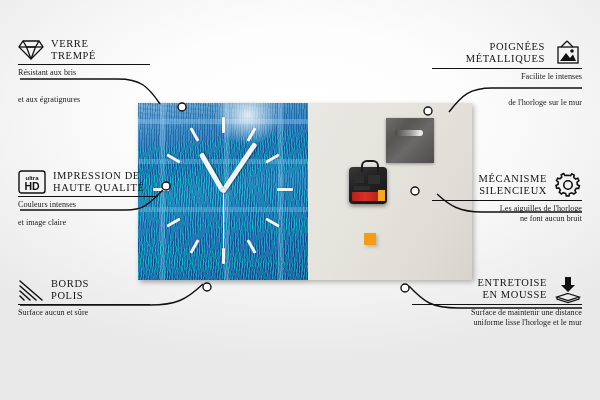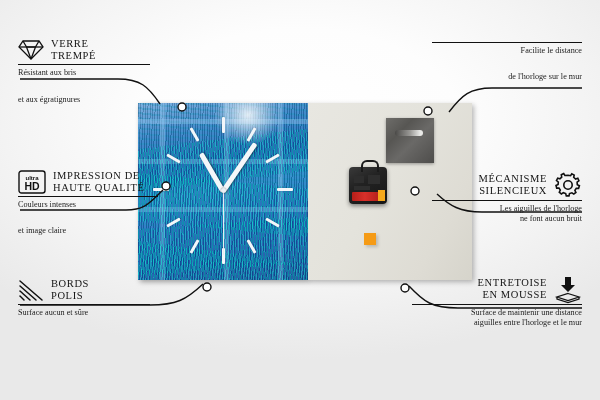--- a/index.html
+++ b/index.html
@@ -204,21 +204,21 @@
           <text x="14" y="20" font-family="Liberation Sans, sans-serif" font-size="10.5" font-weight="bold" text-anchor="middle" fill="#111">HD</text>
         </svg>
       </span>
       <div>
         <div class="co-title">IMPRESSION DE</div>
         <div class="co-title">HAUTE QUALITÉ</div>
       </div>
     </div>
     <div class="co-rule" style="width:140px"></div>
     <div class="co-sub">Couleurs intenses</div>
-    <div class="co-sub" style="margin-top:16px">et image claire</div>
+    <div class="co-sub" style="margin-top:8px">et image claire</div>
   </div>
 
   <div class="callout left" style="left:18px;top:278px;width:150px;">
     <div class="co-head">
       <span class="icon">
         <svg width="26" height="22" viewBox="0 0 26 22" stroke="#111" stroke-width="1.5" fill="none" stroke-linecap="round">
           <path d="M2,2 L24,21"></path>
             <path d="M2,7 L18,21"></path>
             <path d="M2,12 L12,21"></path>
             <path d="M2,17 L6,21"></path>
@@ -227,22 +227,36 @@
       <div>
         <div class="co-title">BORDS</div>
         <div class="co-title">POLIS</div>
       </div>
     </div>
     <div class="co-rule" style="width:132px"></div>
     <div class="co-sub">Surface aucun et sûre</div>
   </div>
 
   <div class="callout right" style="left:432px;top:40px;width:150px;">
+    <div class="co-head">
+      <div>
+        <div class="co-title">POIGNÉES</div>
+        <div class="co-title">MÉTALLIQUES</div>
+      </div>
+      <span class="icon">
+        <svg width="30" height="26" viewBox="0 0 30 26" stroke="#111" stroke-width="1.3" fill="none">
+          <path d="M15,1 L9,7 M15,1 L21,7"></path>
+          <rect x="6" y="7" width="20" height="16"></rect>
+          <path d="M8,21 L14,13 L18,18 L21,14.5 L24,21 Z" fill="#111" stroke="none"></path>
+          <circle cx="20" cy="11" r="1.8" fill="#111" stroke="none"></circle>
+        </svg>
+      </span>
+    </div>
     <div class="co-rule" style="width:150px;margin-left:0"></div>
-    <div class="co-sub">Facilite le distance</div>
+    <div class="co-sub">Facilite le intenses</div>
     <div class="co-sub" style="margin-top:16px">de l'horloge sur le mur</div>
   </div>
 
   <div class="callout right" style="left:432px;top:172px;width:150px;">
     <div class="co-head">
       <div>
         <div class="co-title">MÉCANISME</div>
         <div class="co-title">SILENCIEUX</div>
       </div>
       <span class="icon">
@@ -266,16 +280,16 @@
       <span class="icon">
         <svg width="28" height="26" viewBox="0 0 28 26" stroke="#111" stroke-width="1.3" fill="none">
           <path d="M11,1 h6 v8 h4 l-7,7 -7,-7 h4 z" fill="#111" stroke="none"></path>
           <path d="M14,17.5 L25,21 L14,24.5 L3,21 Z"></path>
           <path d="M3,21 v2 L14,26.5 L25,23 v-2"></path>
         </svg>
       </span>
     </div>
     <div class="co-rule" style="width:170px"></div>
     <div class="co-sub">Surface de maintenir une distance</div>
-    <div class="co-sub" style="margin-top:0">aiguilles entre l'horloge et le mur</div>
+    <div class="co-sub" style="margin-top:0">uniforme lisse l'horloge et le mur</div>
   </div>
 
 </div>
 
 </body></html>

